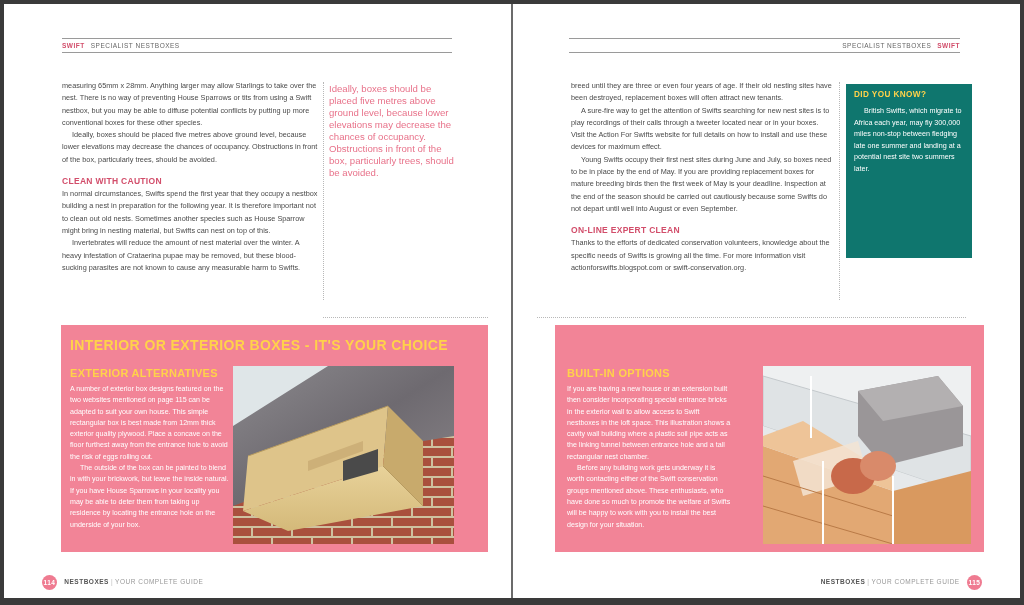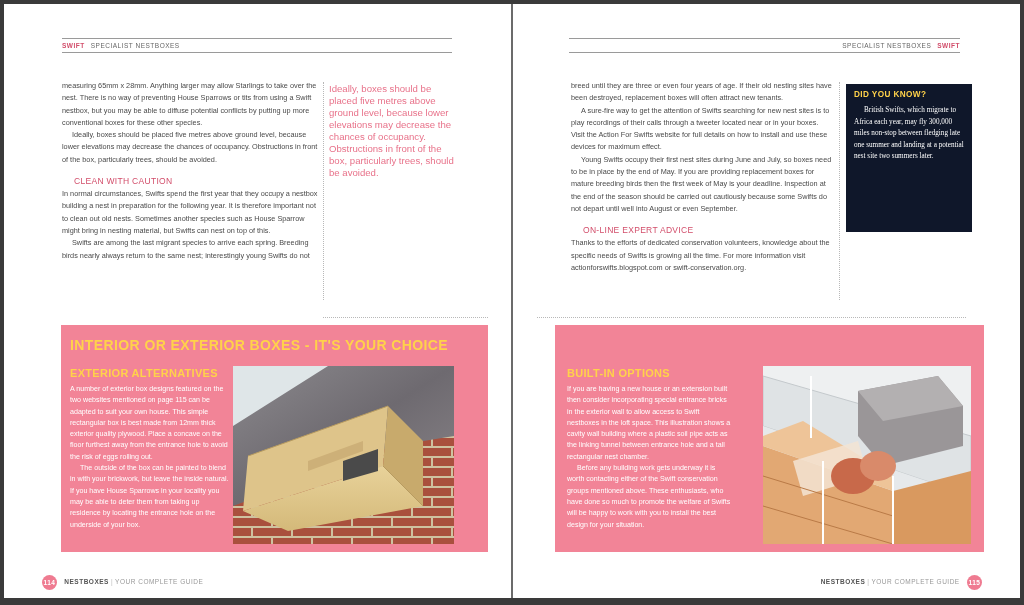--- a/index.html
+++ b/index.html
@@ -15,31 +15,31 @@
   .left .running-head { left: 58px; width: 390px; }
   .right .running-head { left: 56px; width: 391px; text-align: right; }
   .rh-accent { color: #d24d6a; font-weight: bold; }
   .rh-sep { display: inline-block; width: 6px; }
 
   .body-col { position: absolute; font-size: 7.3px; line-height: 12.3px; color: #4a4a4a; }
   .left .body-col { left: 58px; top: 76px; width: 258px; }
   .right .body-col { left: 58px; top: 76px; width: 262px; }
   .body-col p { text-indent: 0; }
   .body-col p.ind { text-indent: 10px; }
-  .sect-head { color: #d24d6a; font-weight: normal; font-size: 8.5px; letter-spacing: 0.3px; margin-top: 9px; line-height: 13px; margin-left: 12px; }
+  .sect-head { color: #d24d6a; font-weight: bold; font-size: 8.5px; letter-spacing: 0.3px; margin-top: 9px; line-height: 13px; }
 
   .dotted-v { position: absolute; width: 0; border-left: 1px dotted #b8b8b8; }
   .dotted-h { position: absolute; height: 0; border-top: 1px dotted #b8b8b8; }
 
   .pull-quote { position: absolute; left: 325px; top: 79px; width: 128px; color: #e8728a; font-size: 9.6px; line-height: 12px; }
 
-  .dyk-box { position: absolute; left: 333px; top: 80px; width: 126px; height: 148px; background: #0f172a; padding: 6px 8px; color: #fff; }
+  .dyk-box { position: absolute; left: 333px; top: 80px; width: 126px; height: 174px; background: #0f766e; padding: 6px 8px; color: #fff; }
   .dyk-title { color: #ffd24a; font-weight: bold; font-size: 8.2px; letter-spacing: 0.4px; margin-bottom: 6px; }
   .dyk-text { font-size: 7.2px; line-height: 11.6px; }
-  .dyk-text p.ind { text-indent: 10px; font-family: Liberation Serif, serif; }
+  .dyk-text p.ind { text-indent: 10px; }
 
   .pink-panel { position: absolute; top: 321px; height: 227px; background: #f28497; }
   .left .pink-panel { left: 57px; width: 427px; }
   .right .pink-panel { left: 24px; width: 429px; margin-left: 18px; }
   .panel-title { position: absolute; left: 9px; top: 12px; color: #ffd24a; font-weight: bold; font-size: 14px; letter-spacing: 0.4px; }
   .panel-sub { position: absolute; color: #ffd24a; font-weight: bold; font-size: 11px; letter-spacing: 0.3px; }
   .panel-text { position: absolute; color: #fff; font-size: 7.1px; line-height: 11.3px; }
   .panel-text p.ind { text-indent: 10px; }
 
   .photo { position: absolute; overflow: hidden; }
@@ -61,21 +61,21 @@
   <div class="page left">
     <div class="running-head">
       <span class="rh-accent">SWIFT</span><span class="rh-sep"></span><span>SPECIALIST NESTBOXES</span>
     </div>
 
     <div class="body-col">
       <p>measuring 65mm x 28mm. Anything larger may allow Starlings to take over the nest. There is no way of preventing House Sparrows or tits from using a Swift nestbox, but you may be able to diffuse potential conflicts by putting up more conventional boxes for these other species.</p>
       <p class="ind">Ideally, boxes should be placed five metres above ground level, because lower elevations may decrease the chances of occupancy. Obstructions in front of the box, particularly trees, should be avoided.</p>
       <div class="sect-head">CLEAN WITH CAUTION</div>
       <p>In normal circumstances, Swifts spend the first year that they occupy a nestbox building a nest in preparation for the following year. It is therefore important not to clean out old nests. Sometimes another species such as House Sparrow might bring in nesting material, but Swifts can nest on top of this.</p>
-      <p class="ind">Swifts are among the last migrant species to arrive each spring. Breeding birds nearly always return to the same nest; interestingly young Swifts do not</p>
+      <p class="ind">Invertebrates will reduce the amount of nest material over the winter. A heavy infestation of Crataerina pupae may be removed, but these blood-sucking parasites are not known to cause any measurable harm to Swifts.</p>
     </div>
 
     <div class="dotted-v" style="left:319px; top:78px; height:218px;"></div>
     <div class="pull-quote">Ideally, boxes should be placed five metres above ground level, because lower elevations may decrease the chances of occupancy. Obstructions in front of the box, particularly trees, should be avoided.</div>
     <div class="dotted-h" style="left:319px; top:313px; width:165px;"></div>
 
     <div class="pink-panel">
       <div class="panel-title">INTERIOR OR EXTERIOR BOXES - IT'S YOUR CHOICE</div>
       <div class="panel-sub" style="left:9px; top:42px;">EXTERIOR ALTERNATIVES</div>
       <div class="panel-text" style="left:9px; top:59px; width:160px;">
@@ -126,21 +126,21 @@
 
   <div class="page right">
     <div class="running-head">
       <span>SPECIALIST NESTBOXES</span><span class="rh-sep"></span><span class="rh-accent">SWIFT</span>
     </div>
 
     <div class="body-col">
       <p>breed until they are three or even four years of age. If their old nesting sites have been destroyed, replacement boxes will often attract new tenants.</p>
       <p class="ind">A sure-fire way to get the attention of Swifts searching for new nest sites is to play recordings of their calls through a tweeter located near or in your boxes. Visit the Action For Swifts website for full details on how to install and use these devices for maximum effect.</p>
       <p class="ind">Young Swifts occupy their first nest sites during June and July, so boxes need to be in place by the end of May. If you are providing replacement boxes for mature breeding birds then the first week of May is your deadline. Inspection at the end of the season should be carried out cautiously because some Swifts do not depart until well into August or even September.</p>
-      <div class="sect-head">ON-LINE EXPERT ADVICE</div>
+      <div class="sect-head">ON-LINE EXPERT CLEAN</div>
       <p>Thanks to the efforts of dedicated conservation volunteers, knowledge about the specific needs of Swifts is growing all the time. For more information visit actionforswifts.blogspot.com or swift-conservation.org.</p>
     </div>
 
     <div class="dotted-v" style="left:326px; top:78px; height:218px;"></div>
 
     <div class="dyk-box">
       <div class="dyk-title">DID YOU KNOW?</div>
       <div class="dyk-text">
         <p class="ind">British Swifts, which migrate to Africa each year, may fly 300,000 miles non-stop between fledging late one summer and landing at a potential nest site two summers later.</p>
       </div>

